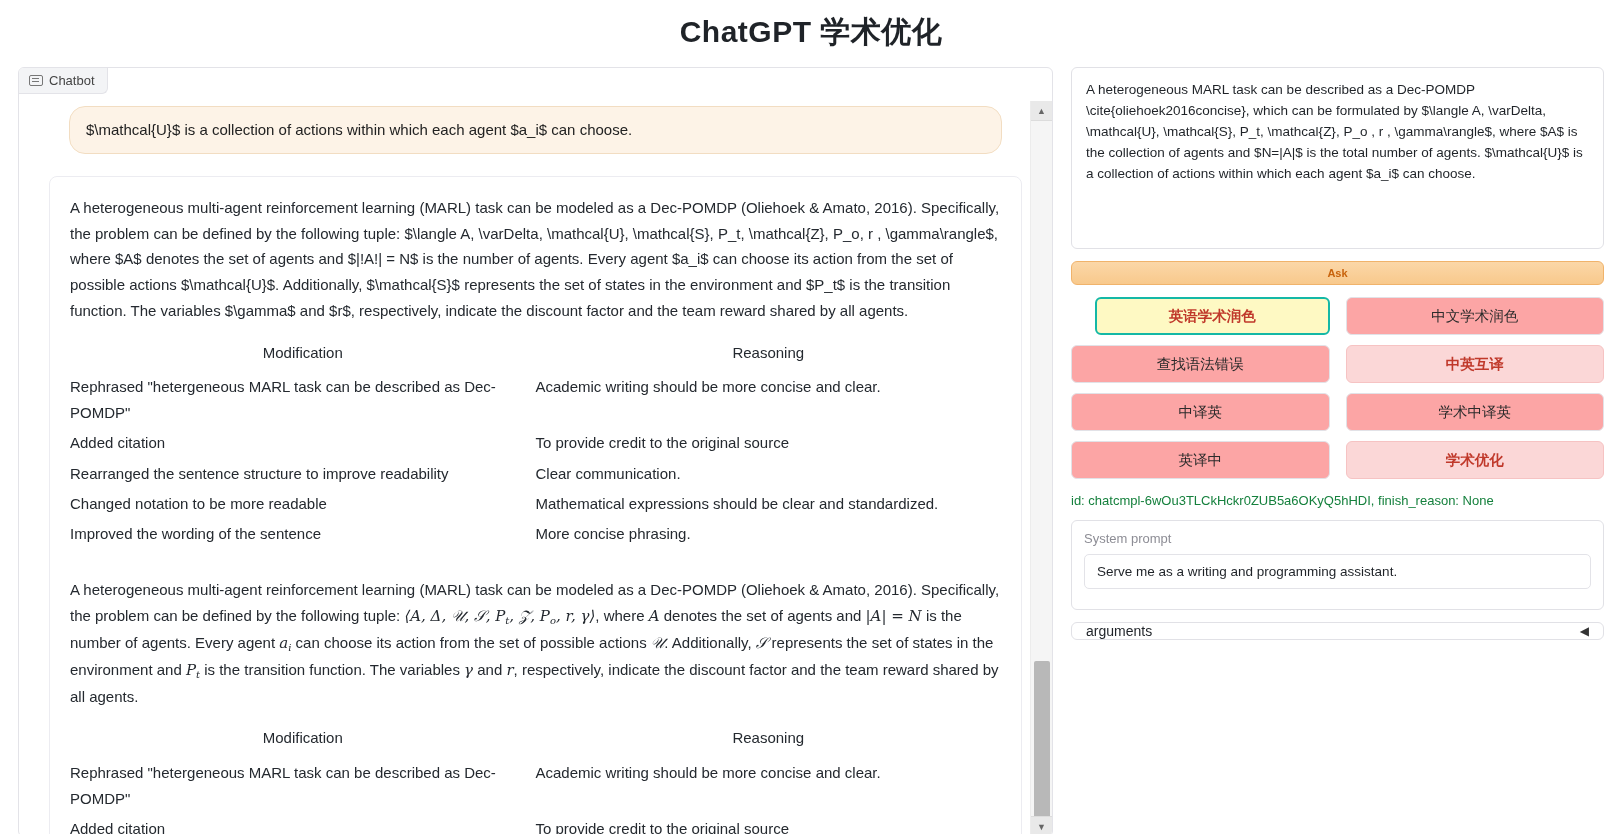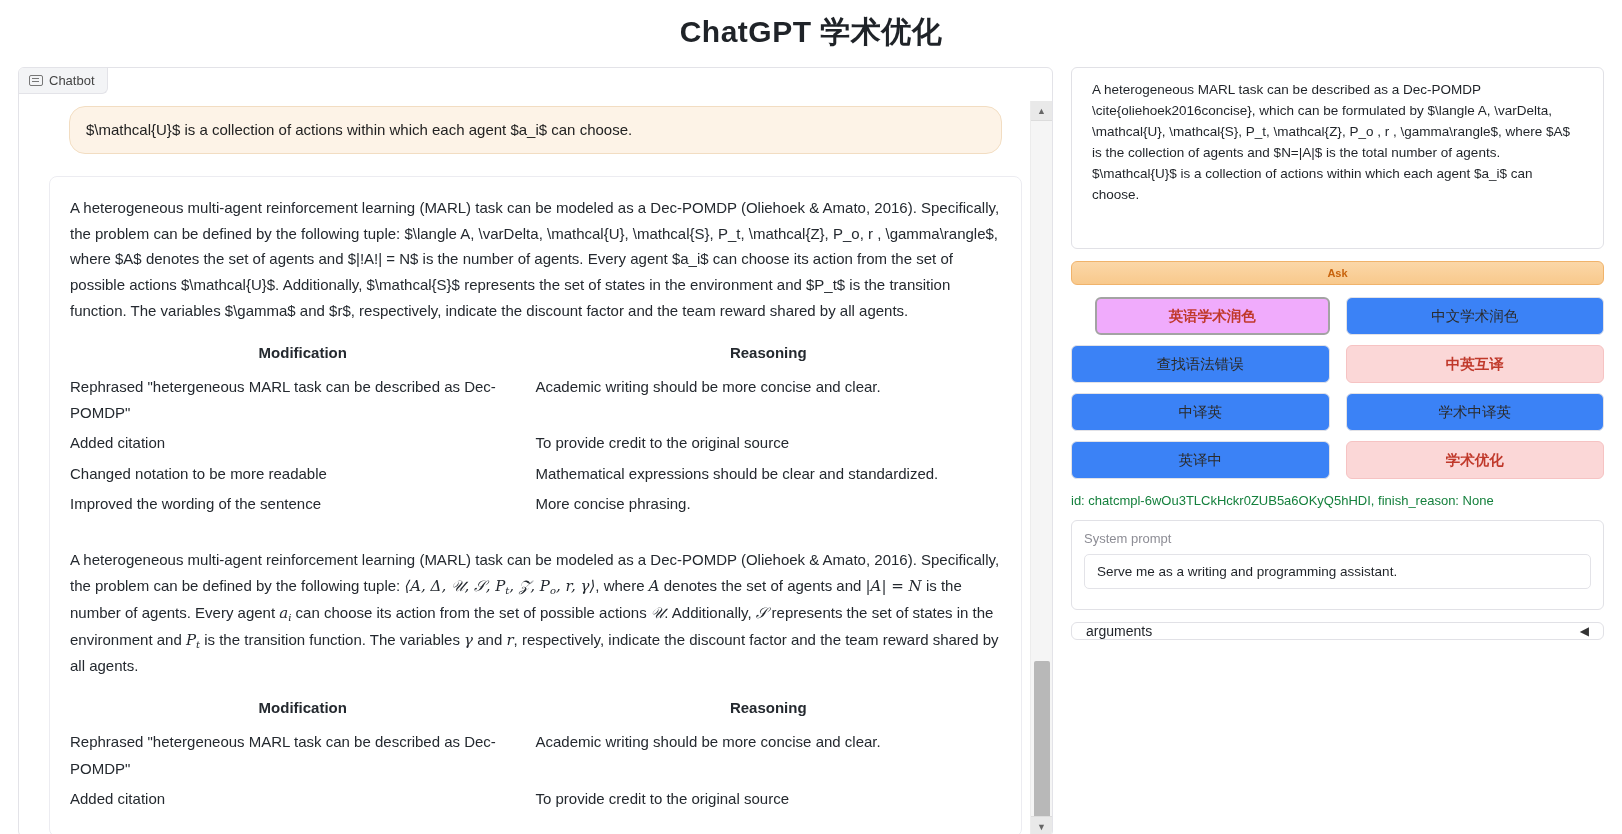--- a/index.html
+++ b/index.html
@@ -85,21 +85,21 @@
     color: #24292f;
   }
   .answer-para { margin: 0 0 14px 0; }
   .tbl {
     width: 100%;
     border-collapse: collapse;
     font-size: 15px;
     line-height: 1.75;
   }
   .tbl th {
-    font-weight: bold;
+    font-weight: normal;
     text-align: center;
     padding: 2px 0 6px 0;
   }
   .tbl td { padding: 2px 0; vertical-align: top; }
   .tbl td.c1 { width: 50%; }
   .math { font-family: "DejaVu Serif", serif; font-style: italic; }
   .sub { font-size: 10px; vertical-align: -3px; font-style: italic; }
   
   .scrollbar {
     position: absolute;
@@ -127,21 +127,21 @@
   .side {
     flex: 1 1 auto;
     display: flex;
     flex-direction: column;
     gap: 12px;
   }
   .prompt-box {
     border: 1px solid #e1e1e6;
     border-radius: 6px;
     background: #fff;
-    padding: 12px 20px;
+    padding: 12px 14px;
     font-size: 13.5px;
     line-height: 1.55;
     color: #1f2328;
     height: 182px;
     overflow: hidden;
   }
   .ask-btn {
     height: 24px;
     border-radius: 6px;
     border: 1px solid #f0b36b;
@@ -154,35 +154,35 @@
   }
   .btn-grid {
     display: grid;
     grid-template-columns: 1fr 1fr;
     gap: 10px 16px;
   }
   .opt-btn {
     height: 38px;
     border-radius: 6px;
     border: 1px solid #e2e2e7;
-    background: #3b82f6;
+    background: #fca5a5;
     color: #2b2b2b;
     font-size: 14.5px;
     display: flex; align-items: center; justify-content: center;
     cursor: pointer;
   }
   .opt-btn.pink {
     background: #fbd7d7;
     border-color: #f6c3c3;
     color: #c0392b;
     font-weight: bold;
   }
   .opt-btn.selected {
-    background: #f0abfc;
-    border: 2px solid #a3a3a3;
+    background: #fef9c3;
+    border: 2px solid #14b8a6;
     color: #c0392b;
     font-weight: bold;
     margin-left: 24px;
   }
   .meta-line {
     font-size: 13px;
     color: #15803d;
     margin-top: 2px;
   }
   .sysbox {
@@ -243,20 +243,24 @@
             <th class="c1">Modification</th>
             <th>Reasoning</th>
           </tr>
           <tr>
             <td class="c1">Rephrased "hetergeneous MARL task can be described as Dec-POMDP"</td>
             <td>Academic writing should be more concise and clear.</td>
           </tr>
           <tr>
             <td class="c1">Added citation</td>
             <td>To provide credit to the original source</td>
+          </tr>
+          <tr>
+            <td class="c1">Rearranged the sentence structure to improve readability</td>
+            <td>Clear communication.</td>
           </tr>
           <tr>
             <td class="c1">Changed notation to be more readable</td>
             <td>Mathematical expressions should be clear and standardized.</td>
           </tr>
           <tr>
             <td class="c1">Improved the wording of the sentence</td>
             <td>More concise phrasing.</td>
           </tr>
         </tbody>

